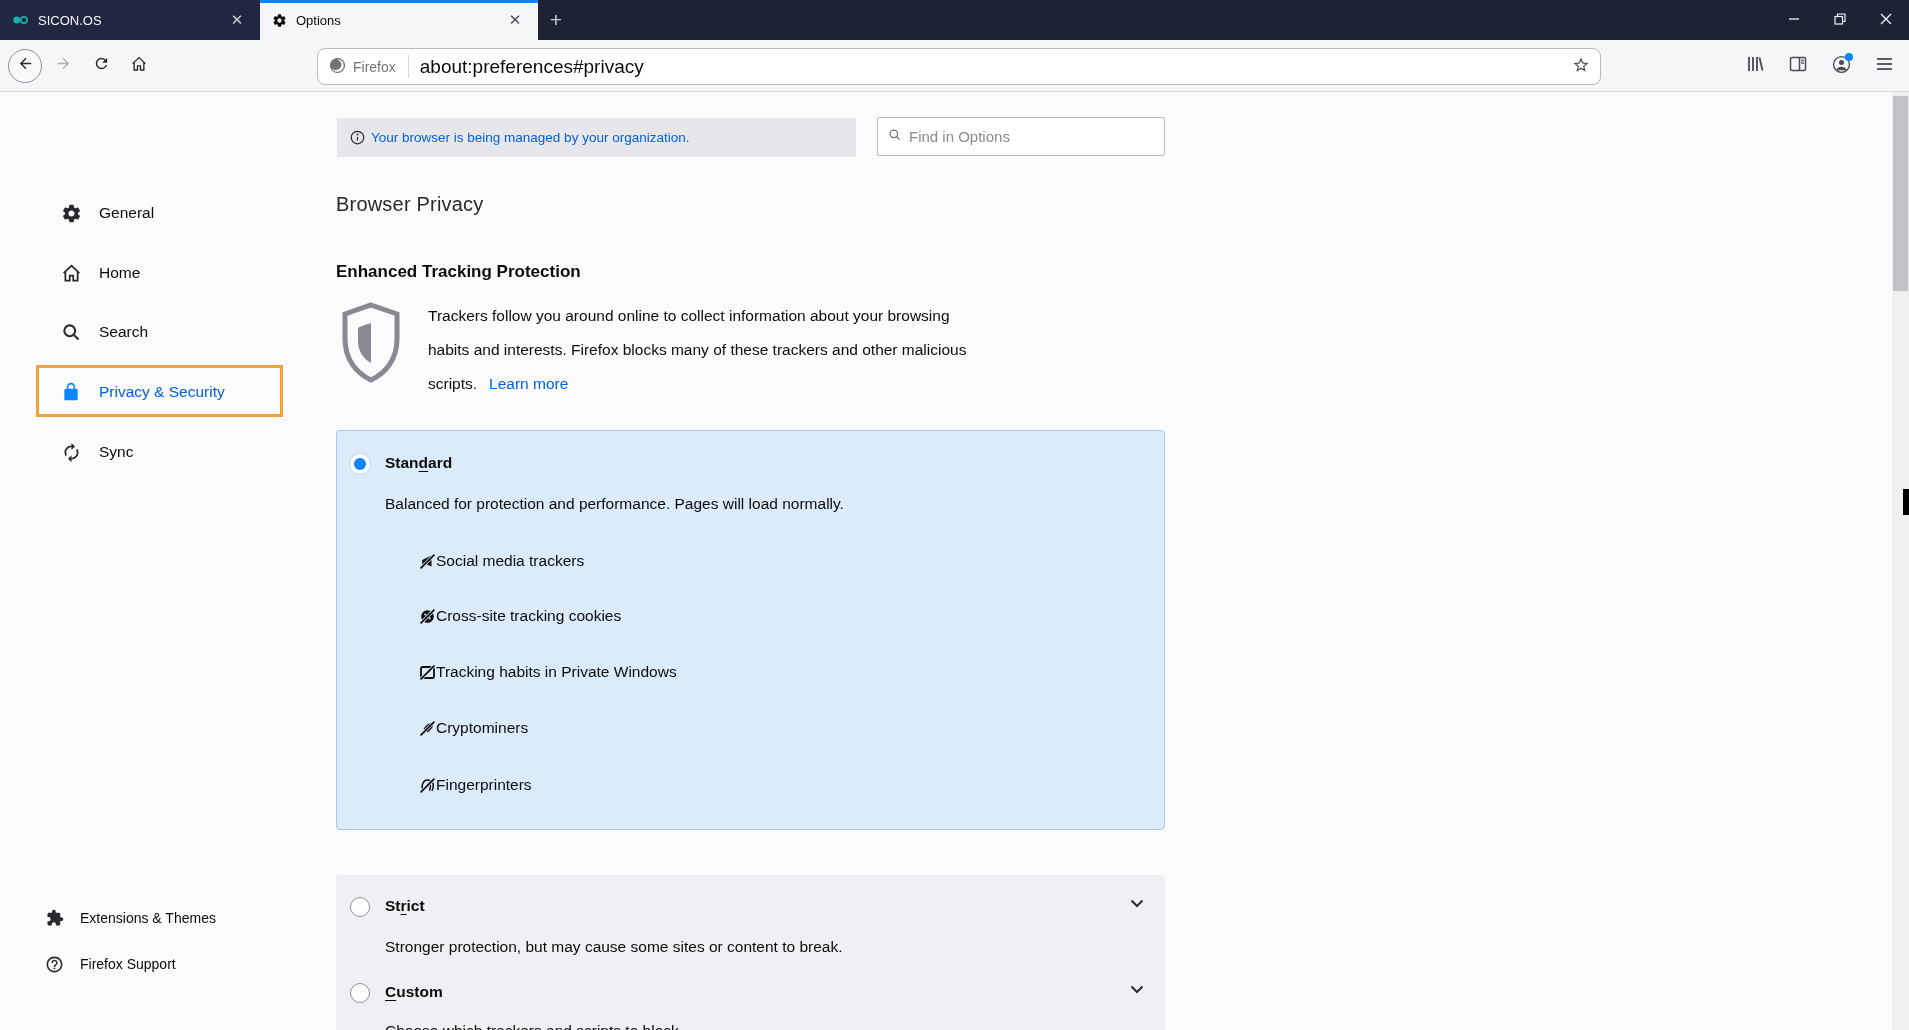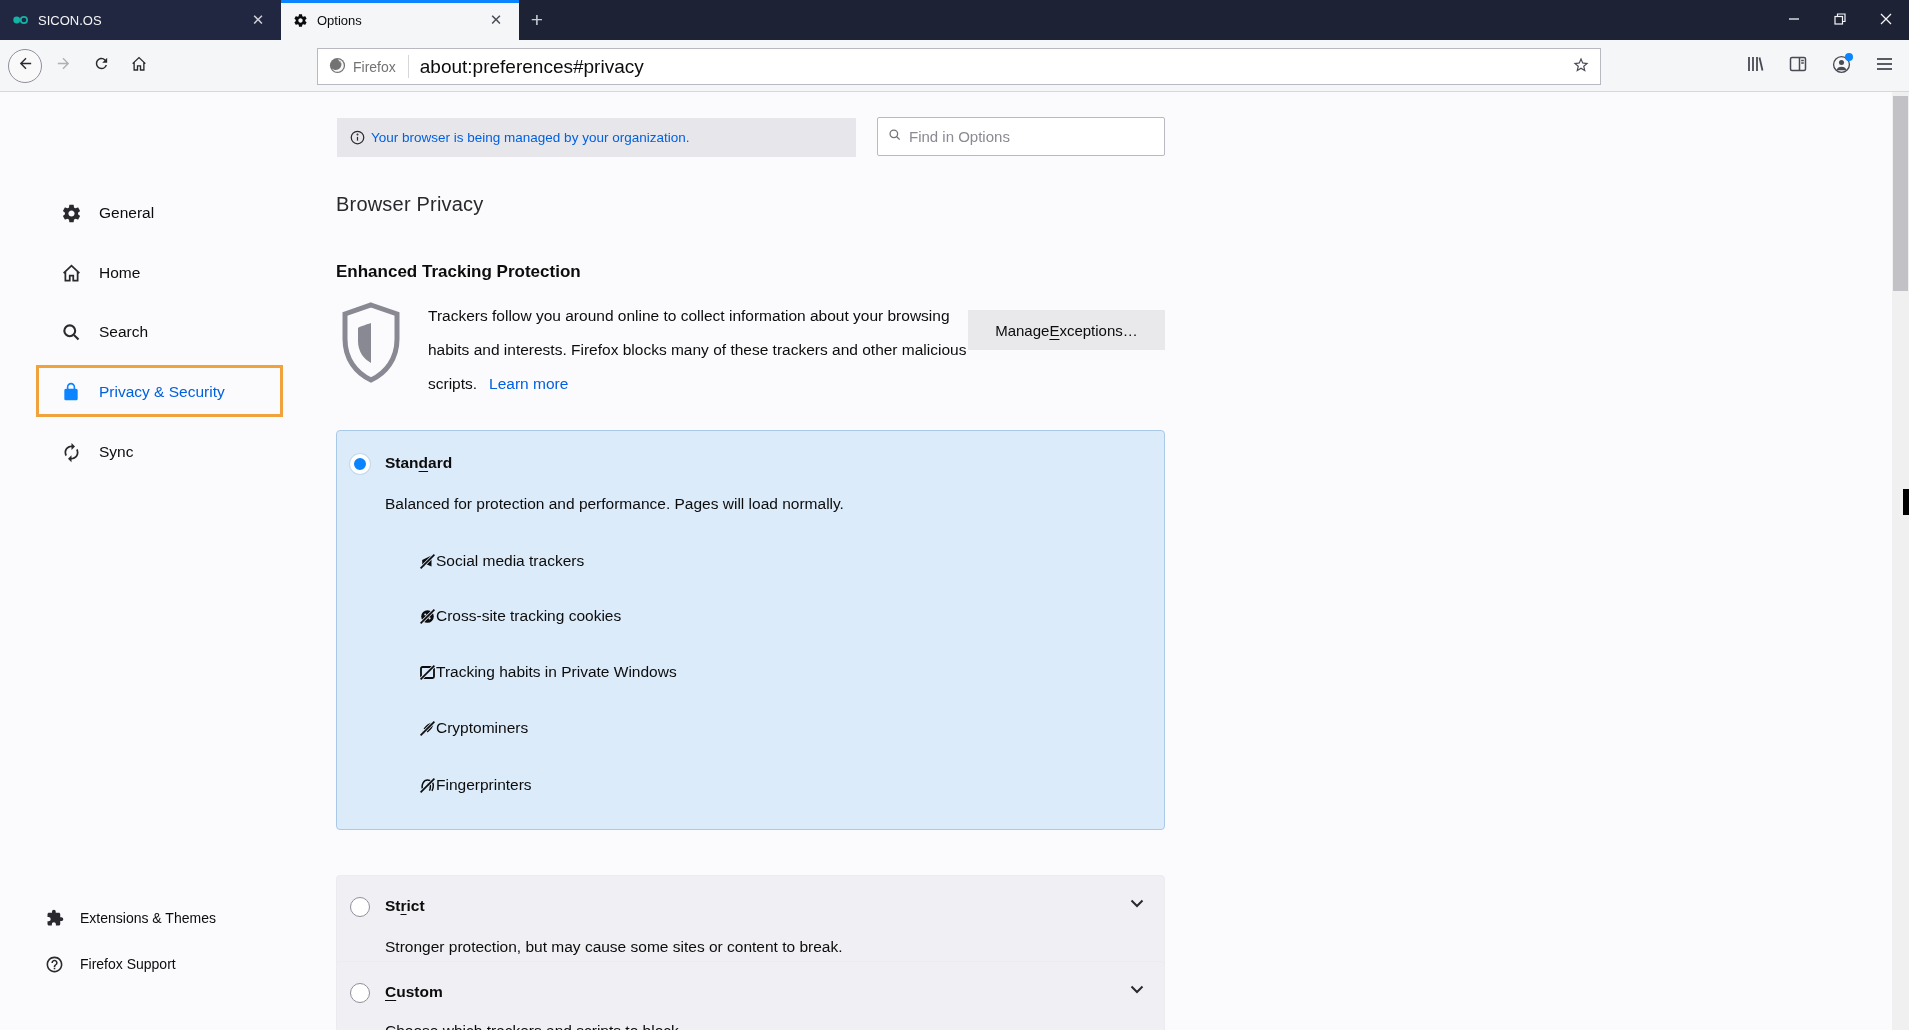--- a/index.html
+++ b/index.html
@@ -2,39 +2,39 @@
 <html><head>
 <meta charset="utf-8">
 <style>
   * { margin:0; padding:0; box-sizing:border-box; }
   html,body { width:1909px; height:1030px; overflow:hidden;
     font-family:"Liberation Sans", sans-serif; color:#0c0c0d; background:#fbfbfd; }
 
   
   .titlebar { position:absolute; left:0; top:0; width:1909px; height:40px; background:#1d2235; display:flex; }
   .tab { height:40px; display:flex; align-items:center; padding:0 12px; font-size:13px; position:relative; }
-  .tab.inactive { width:281px; background:#222741; color:#f5f6f7;justify-content:flex-end; }
-  .tab.active { width:238px; background:#f5f6f7; color:#0c0c0d; }
+  .tab.inactive { width:260px; background:#222741; color:#f5f6f7;justify-content:flex-end; }
+  .tab.active { width:278px; background:#f5f6f7; color:#0c0c0d; }
   .tab.active::before { content:""; position:absolute; left:0; top:0; right:0; height:3px; background:#0a84ff; }
   .tab .tab-label { flex:1; margin-left:9px; white-space:nowrap; overflow:hidden; }
   .tab-close { width:22px; height:22px; display:flex; align-items:center; justify-content:center; font-size:15px; border-radius:3px; }
   .tab.inactive .tab-close { color:#cfd0d8; }
   .tab.active .tab-close { color:#4a4a55; }
   .newtab-btn { width:36px; height:40px; display:flex; align-items:center; justify-content:center; color:#c9cbd4; font-size:21px; font-weight:300; }
   .win-controls { position:absolute; right:0; top:0; height:40px; display:flex; }
   .win-btn { width:46px; height:40px; display:flex; align-items:center; justify-content:center; color:#f5f6f7; }
 
   
   .toolbar { position:absolute; left:0; top:40px; width:1909px; height:52px; background:#f5f6f7;
     border-bottom:1px solid #d7d7db; display:flex; align-items:center; }
   .nav-btn { width:34px; height:34px; display:flex; align-items:center; justify-content:center; margin-left:4px; color:#3f3f48; }
   .nav-btn.back { border:1px solid #8f8f9d; border-radius:50%; background:#f9f9fa; margin-left:8px; }
   .nav-btn.disabled { color:#b1b1b3; }
   .urlbar { position:absolute; left:317px; top:8px; width:1284px; height:37px; background:#fff;
-    border:1px solid #b9b9c1; border-radius:0; display:flex; align-items:center; }
+    border:1px solid #b9b9c1; border-radius:8px; display:flex; align-items:center; }
   .identity { display:flex; align-items:center; gap:7px; padding:0 12px 0 11px; color:#737373; font-size:14px;
     border-right:1px solid #d7d7db; height:23px; }
   .url-text { font-size:19px; color:#0c0c0d; padding-left:11px; flex:1; }
   .urlbar-star { padding-right:10px; color:#4a4a55; }
   .toolbar-right { position:absolute; right:8px; top:9px; display:flex; align-items:center; gap:9px; }
   .tb-icon { width:34px; height:34px; display:flex; align-items:center; justify-content:center; color:#4a4a55; position:relative; }
   .acct-dot { position:absolute; right:5px; top:4px; width:8px; height:8px; border-radius:50%; background:#0a84ff; }
 
   
   .content { position:absolute; left:0; top:92px; width:1909px; height:938px; background:#fbfbfd; overflow:hidden; }
@@ -289,25 +289,20 @@
   <div class="page-title">Browser Privacy</div>
   <div class="section-title">Enhanced Tracking Protection</div>
 
   <div class="shield">
     <svg width="62" height="84" viewBox="0 0 62 84" fill="none">
         <path d="M31 4 L57 13 V38 C57 58 46 72 31 79 C16 72 5 58 5 38 V13 Z" stroke="#898993" stroke-width="5"></path>
         <path d="M31 22 C31 22 44 26 44 27 V40 C44 51 38 58 31 62 Z" fill="#898993" transform="scale(-1,1) translate(-62,0)"></path>
       </svg>
   </div>
   <div class="etp-desc"><span>Trackers follow you around online to collect information about your browsing habits and interests. Firefox blocks many of these trackers and other malicious scripts.</span><a class="link learn-more" href="#">Learn more</a></div>
-  <button class="manage-btn">
-    <span>Manage </span>
-      <span class="u">E</span>
-      <span>xceptions…</span>
-  </button>
 
   <div class="panel blue">
     <span class="radio on" style="top:23px"></span>
     <div class="opt-title" style="top:23px">
       <span>Stan</span><span class="u">d</span><span>ard</span>
     </div>
     <div class="opt-desc" style="top:64px">Balanced for protection and performance. Pages will load normally.</div>
 
     <div class="blocked-item" style="top:118px">
       <span class="blk-ic">

